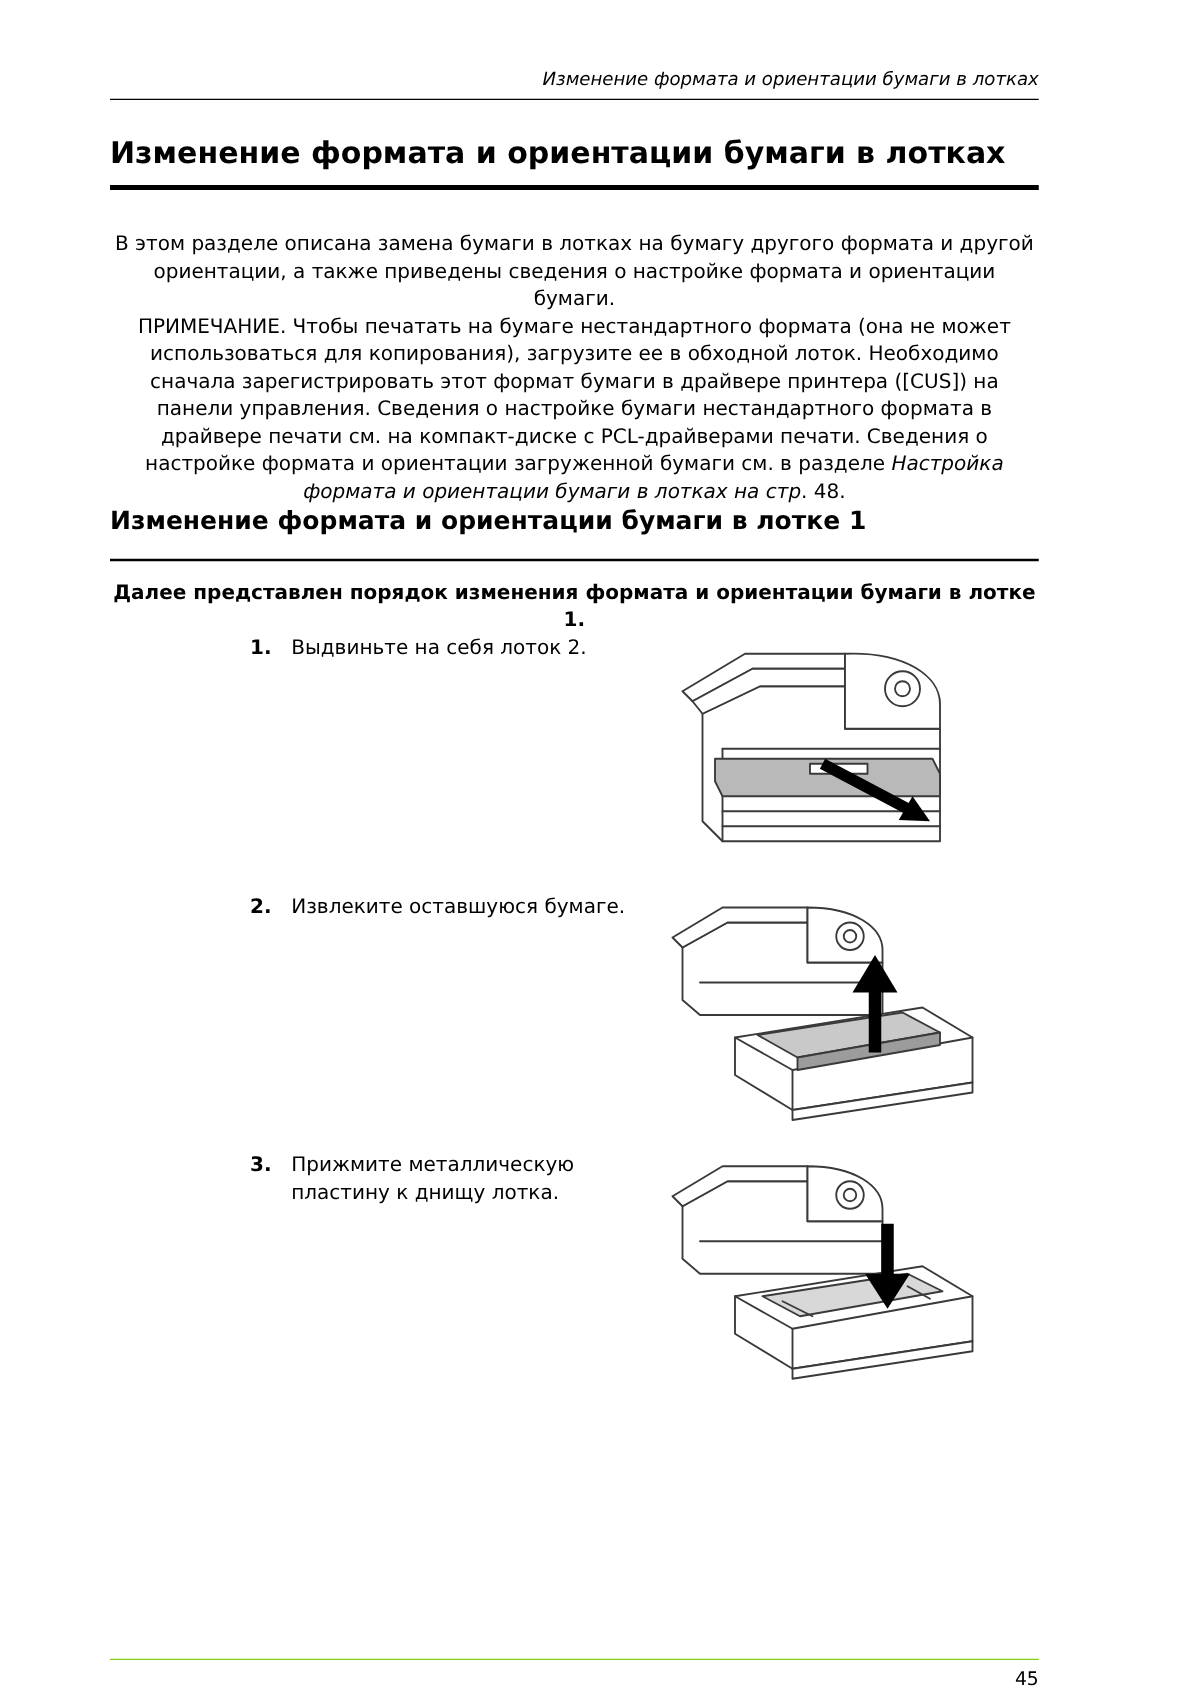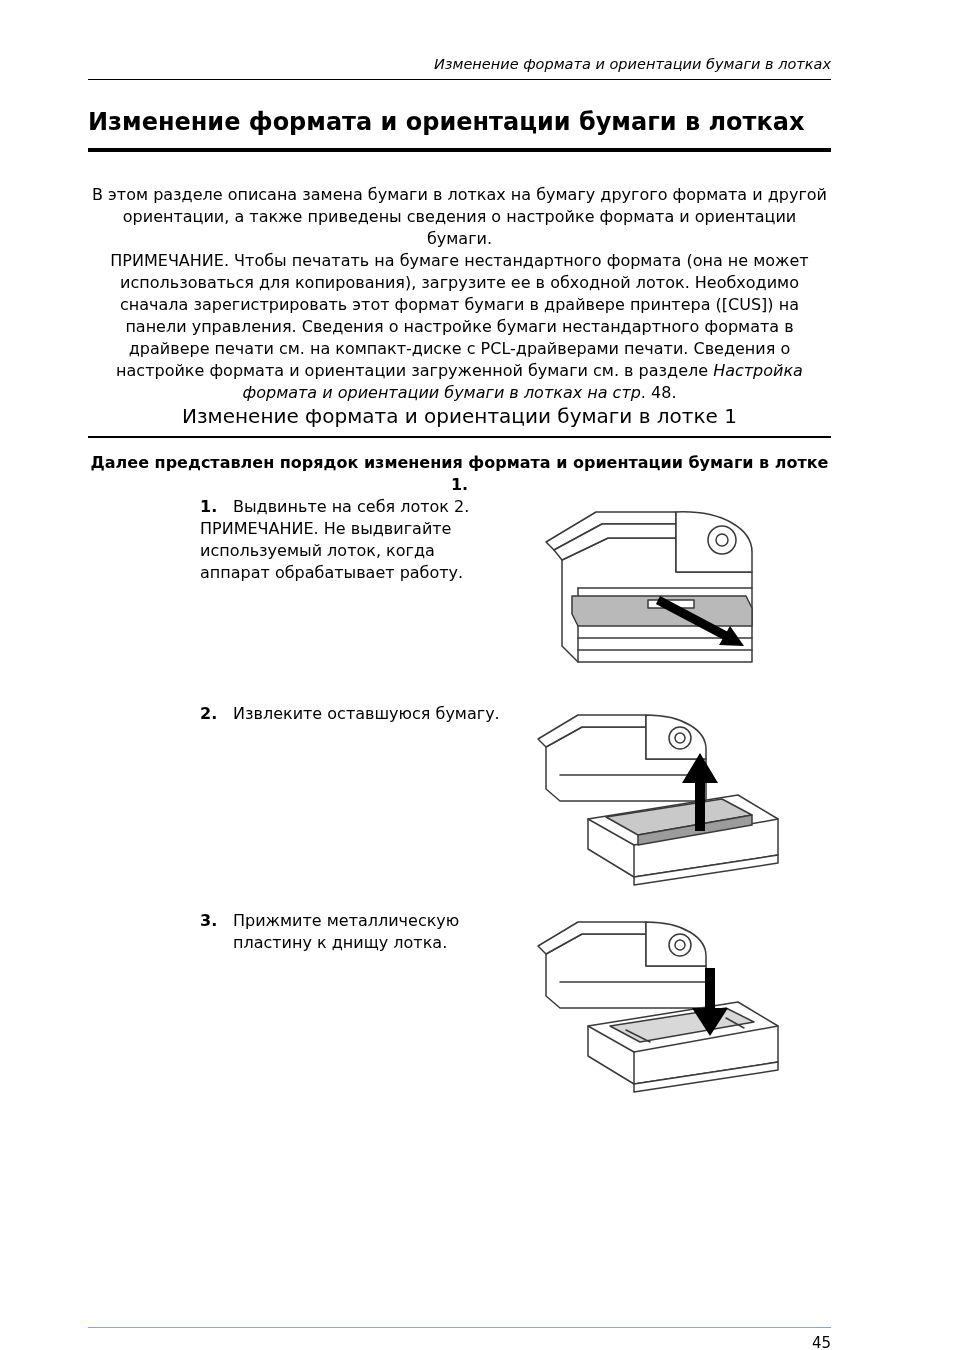--- a/index.html
+++ b/index.html
@@ -41,25 +41,24 @@
   p.body {
     font-size: 16px;
     line-height: 22px;
     margin: 0;
   }
   .indent { margin-left: 112px; text-align: center; }
   .intro-para { margin-bottom: 14px; }
   .note-para { margin-bottom: 22px; }
   h2.section-heading {
     font-size: 20px;
-    font-weight: normal;
+    font-weight: bold;
     margin: 0 0 14px 0;
-    padding-bottom: 8px;
+    padding-bottom: 19px;
     border-bottom: 2px solid #000;
-    text-align: center;
   }
   .section-intro { margin-bottom: 16px; font-weight: bold; }
   .step {
     display: flex;
     align-items: flex-start;
     margin-bottom: 22px;
   }
   .step-left {
     margin-left: 112px;
     width: 330px;
@@ -115,21 +114,20 @@
     <h2 class="section-heading">Изменение формата и ориентации бумаги в лотке 1</h2>
 
     <p class="body indent section-intro">Далее представлен порядок изменения формата и ориентации бумаги в лотке 1.</p>
 
     <div class="step">
       <div class="step-left">
         <div class="step-line">
           <span class="step-num">1.</span>
           <span class="step-text">Выдвиньте на себя лоток 2.</span>
         </div>
-        <p class="body step-note"><strong>ПРИМЕЧАНИЕ.</strong><span> Не выдвигайте используемый лоток, когда аппарат обрабатывает работу.</span></p>
       </div>
       <div class="step-right">
         <svg viewBox="0 0 268 185">
           <g fill="#ffffff" stroke="#3a3a3a" stroke-width="1.5" stroke-linejoin="round" stroke-linecap="round">
             <path d="M32,64 L78,42 L146,42 L146,76 L222,76 L222,166 L48,166 L32,150 Z"></path>
             <path d="M16,46 L66,16 L146,16 L146,28 L72,28 L24,54 Z"></path>
             <path d="M24,54 L72,28 L146,28 L146,42 L78,42 L32,64 Z"></path>
             <path d="M146,16 C194,14 222,34 222,56 L222,76 L146,76 Z"></path>
             <circle cx="192" cy="44" r="14"></circle>
             <circle cx="192" cy="44" r="6"></circle>
@@ -145,21 +143,21 @@
             <polygon points="214,150 189,149 200,130"></polygon>
           </g>
         </svg>
       </div>
     </div>
 
     <div class="step">
       <div class="step-left">
         <div class="step-line">
           <span class="step-num">2.</span>
-          <span class="step-text">Извлеките оставшуюся бумагу.</span>
+          <span class="step-text">Извлеките оставшуюся бумаге.</span>
         </div>
       </div>
       <div class="step-right">
         <svg viewBox="0 0 268 185">
           <g fill="#ffffff" stroke="#3a3a3a" stroke-width="1.5" stroke-linejoin="round" stroke-linecap="round">
             <path d="M16,44 L52,24 L116,24 L116,56 L176,56 L176,98 L30,98 L16,86 Z"></path>
             <path d="M8,36 L48,12 L116,12 L116,24 L52,24 L16,44 Z"></path>
             <path d="M116,12 C154,12 176,28 176,46 L176,56 L116,56 Z"></path>
             <circle cx="150" cy="35" r="11"></circle>
             <circle cx="150" cy="35" r="5"></circle>

